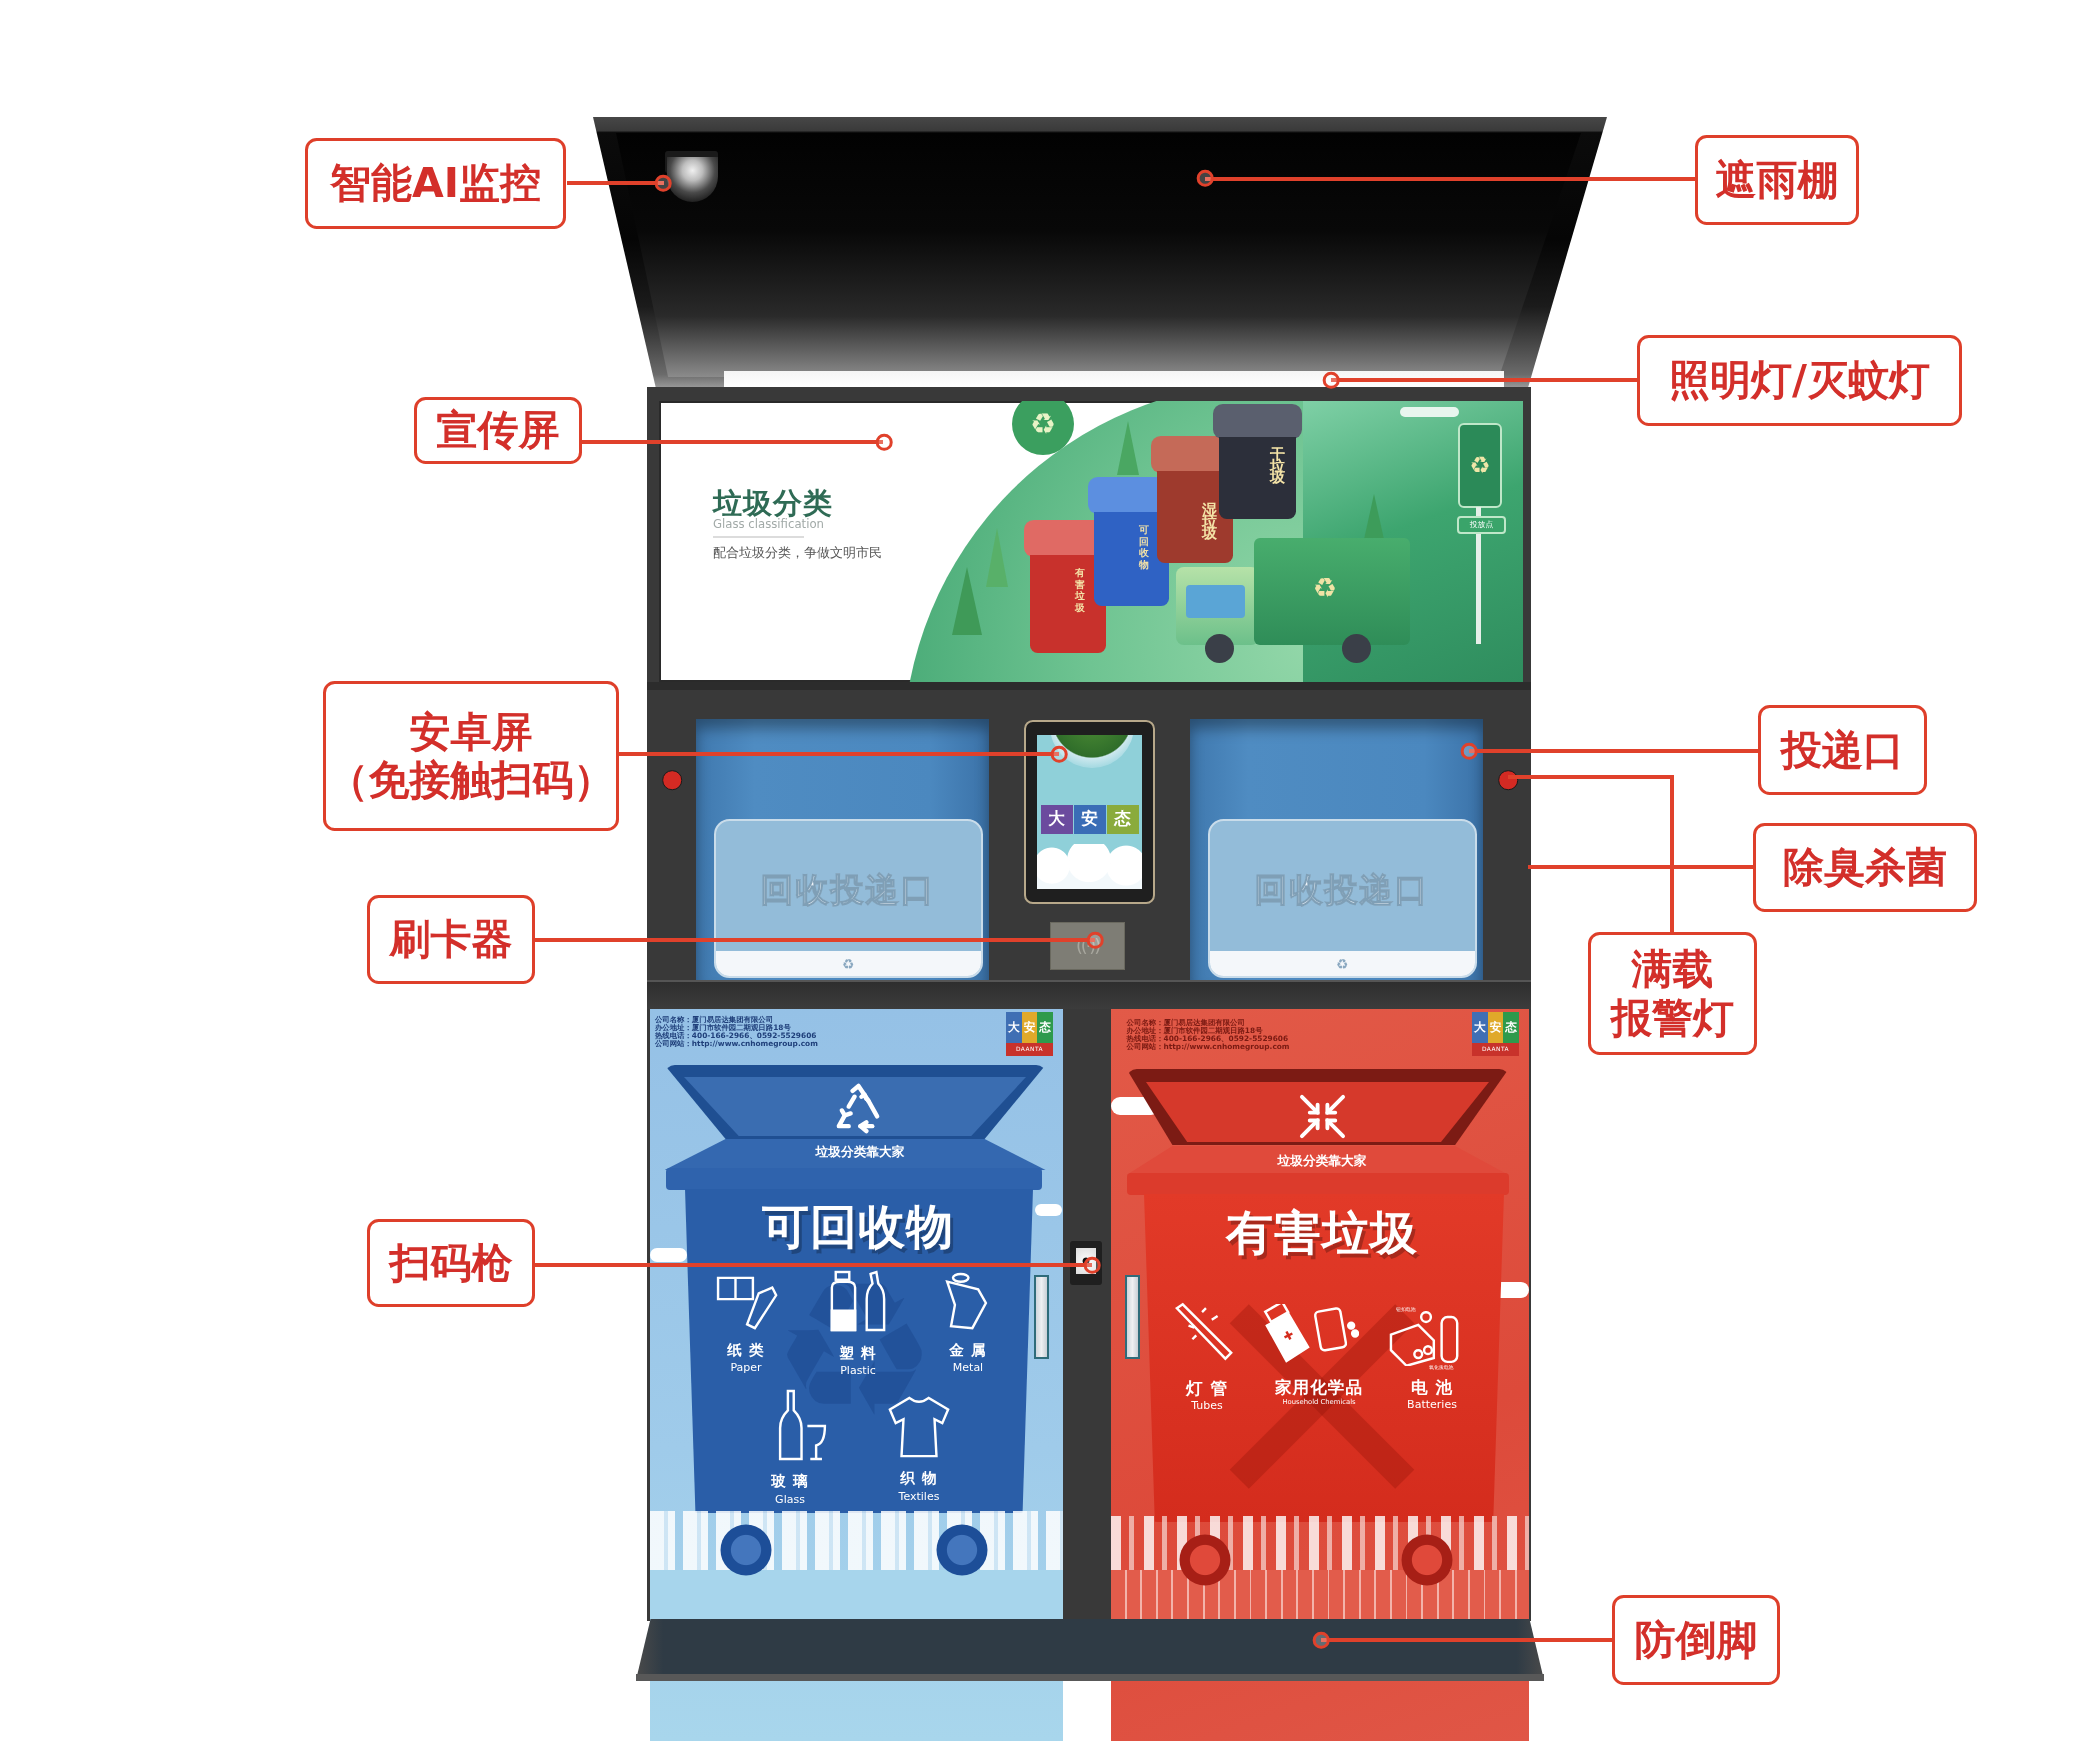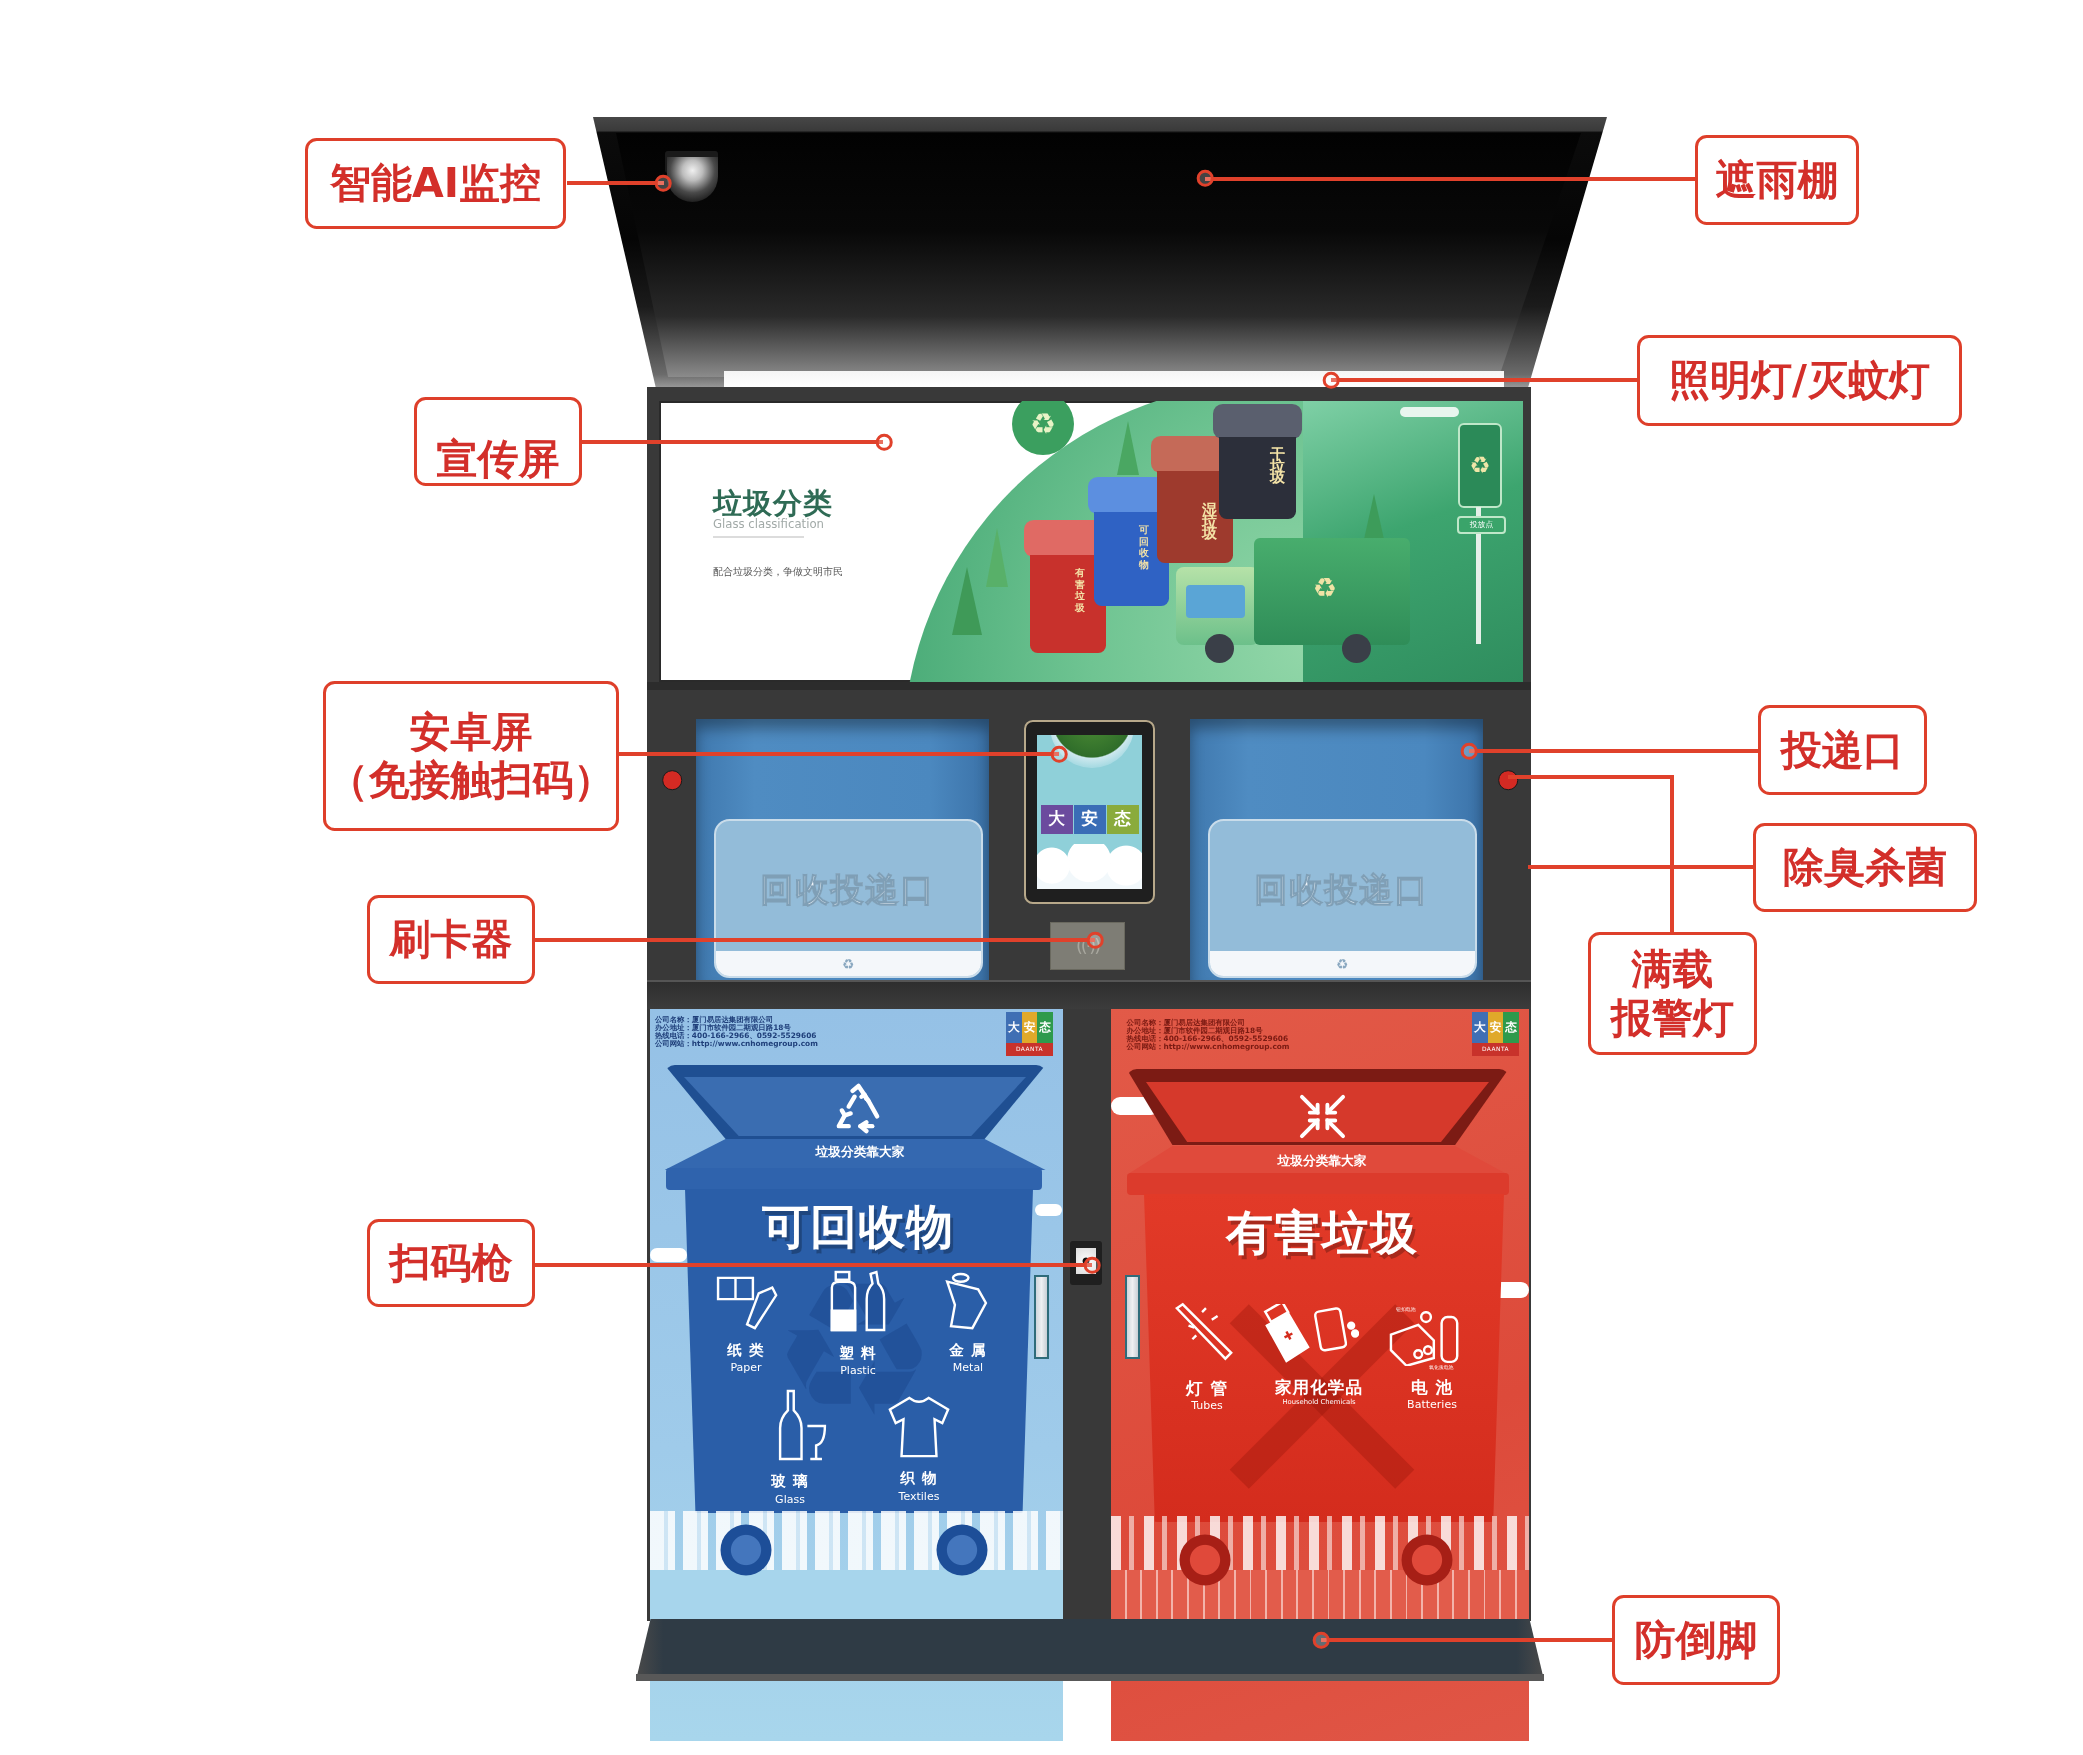--- a/index.html
+++ b/index.html
@@ -121,21 +121,21 @@
     <div style="position:absolute;left:166px;top:96px;width:29px;height:29px;border-radius:50%;background:#3a3f48;"></div>
   </div>
 
   <div class="abs" style="left:799px;top:21.5px;width:44px;height:85px;background:#2b8a58;border:2.9px solid #bfe7c9;border-radius:5.9px;box-sizing:border-box;color:#f0e6a8;font-size:23.4px;display:flex;align-items:center;justify-content:center;">♻</div>
   <div class="abs" style="left:817px;top:106px;width:4.9px;height:137px;background:#e6efe9;"></div>
   <div class="abs" style="left:798px;top:115px;width:45px;height:13.7px;background:#3aa46a;border:2px solid #bfe7c9;border-radius:3.9px;font-size:7.8px;color:#fff;text-align:center;line-height:13.7px;">投放点</div>
 
   <div class="abs" style="left:54px;top:83px;font-size:29px;font-weight:bold;color:#2f6b55;letter-spacing:1px;">垃圾分类</div>
   <div class="abs" style="left:54px;top:116px;font-size:11.7px;color:#a2aaa8;">Glass classification</div>
   <div class="abs" style="left:54px;top:135px;width:91px;height:2px;background:#dcdcdc;"></div>
-  <div class="abs" style="left:54px;top:143px;font-size:10px;color:#555;margin-top:21px;">配合垃圾分类，争做文明市民</div>
+  <div class="abs" style="left:54px;top:143px;font-size:13px;color:#555;">配合垃圾分类，争做文明市民</div>
 </div>
 
 <div class="abs mid-bar-top"></div>
 
 <div class="abs slot" style="left:696px;top:719px;">
   <div class="slot-panel">
     <div class="slot-label">回收投递口</div>
     <div class="slot-strip">♻</div>
   </div>
 </div>
@@ -349,21 +349,21 @@
   </div>
 <div class="hline" style="left:1205px;top:177px;width:490px;"></div>
 <div class="dot" style="left:1205px;top:178px;"></div>
 
 <div class="callout" style="left:1637px;top:335px;width:325px;height:91px;">
     <span>照明灯/灭蚊灯</span>
   </div>
 <div class="hline" style="left:1331px;top:378px;width:306px;"></div>
 <div class="dot" style="left:1331px;top:380px;"></div>
 
-<div class="callout" style="left:414px;top:397px;width:168px;height:89px;justify-content:flex-end;">
+<div class="callout" style="left:414px;top:397px;width:168px;height:67px;">
     <span>宣传屏</span>
   </div>
 <div class="hline" style="left:582px;top:440px;width:301px;"></div>
 <div class="dot" style="left:884px;top:442px;"></div>
 
 <div class="callout" style="left:323px;top:681px;width:296px;height:150px;">
   <span>安卓屏</span>
   <span>（免接触扫码）</span>
 </div>
 <div class="hline" style="left:618px;top:752px;width:441px;"></div>

